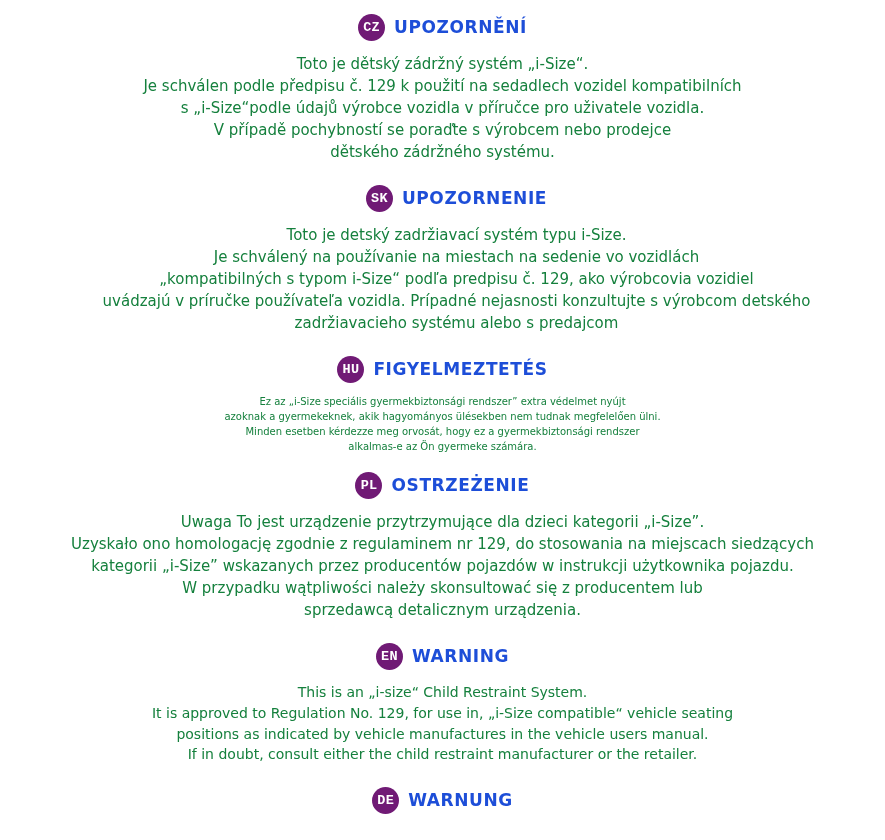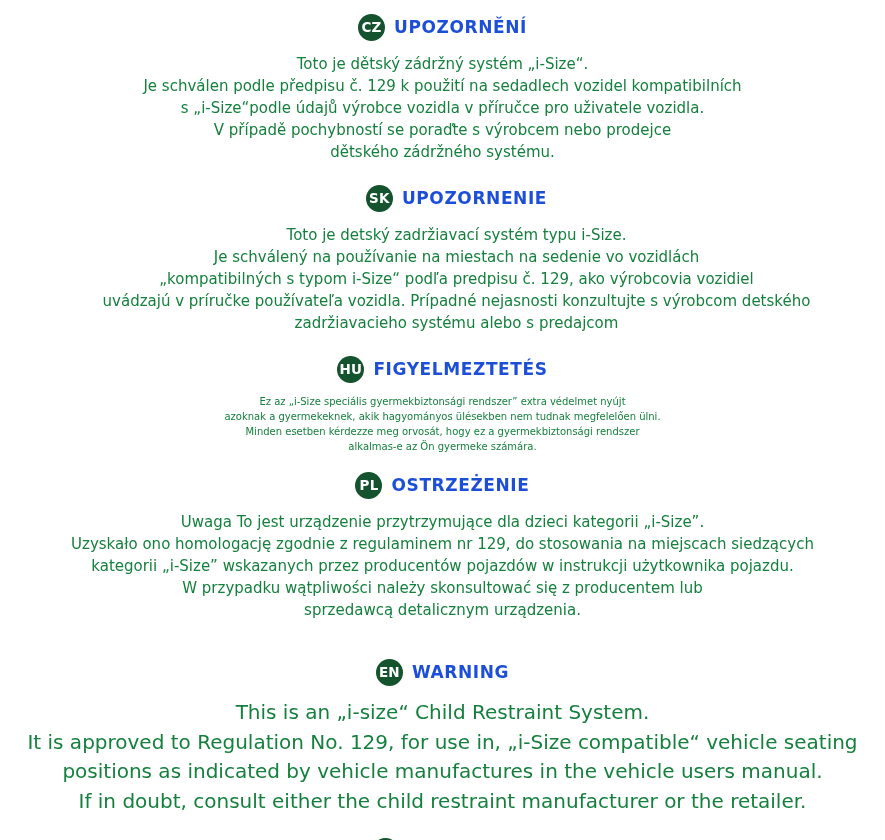--- a/index.html
+++ b/index.html
@@ -26,30 +26,31 @@
     display: flex;
     align-items: center;
     justify-content: center;
     gap: 9px;
     margin-bottom: 12px;
   }
   .lang-badge {
     width: 27px;
     height: 27px;
     border-radius: 50%;
-    background: #14532d;
+    background: #701a75;
     color: #ffffff;
     font-size: 13.5px;
     font-weight: bold;
     letter-spacing: 0.2px;
     display: flex;
     align-items: center;
     justify-content: center;
     line-height: 1;
     flex: 0 0 auto;
+    font-family: Liberation Mono, monospace;
   }
   .section-title {
     font-size: 17px;
     font-weight: bold;
     letter-spacing: 0.6px;
     color: #1d4ed8;
     line-height: 1;
     white-space: nowrap;
   }
   .body-text {
@@ -62,25 +63,25 @@
     max-width: 845px;
   }
   .body-text .line {
     display: block;
   }
   
   .s-cz .body-text { font-size: 15px; }
   .s-sk .body-text { font-size: 15px; }
   .s-hu .body-text { font-size: 10px; }
   .s-pl .body-text { font-size: 15px; }
-  .s-en .body-text { font-size: 20px; }
+  .s-en .body-text { font-size: 14px; }
   .s-cz { margin-bottom: 22px; }
   .s-sk { margin-bottom: 22px; margin-left: 28px; }
   .s-hu { }
-  .s-pl { margin-bottom: 38px; }
+  .s-pl { margin-bottom: 22px; }
   .s-en { margin-bottom: 22px; }
   .s-de { margin-bottom: 6px; }
 </style>
 </head>
 <body>
 
 <div class="page">
 
   <div class="section s-cz">
     <div class="section-head">

